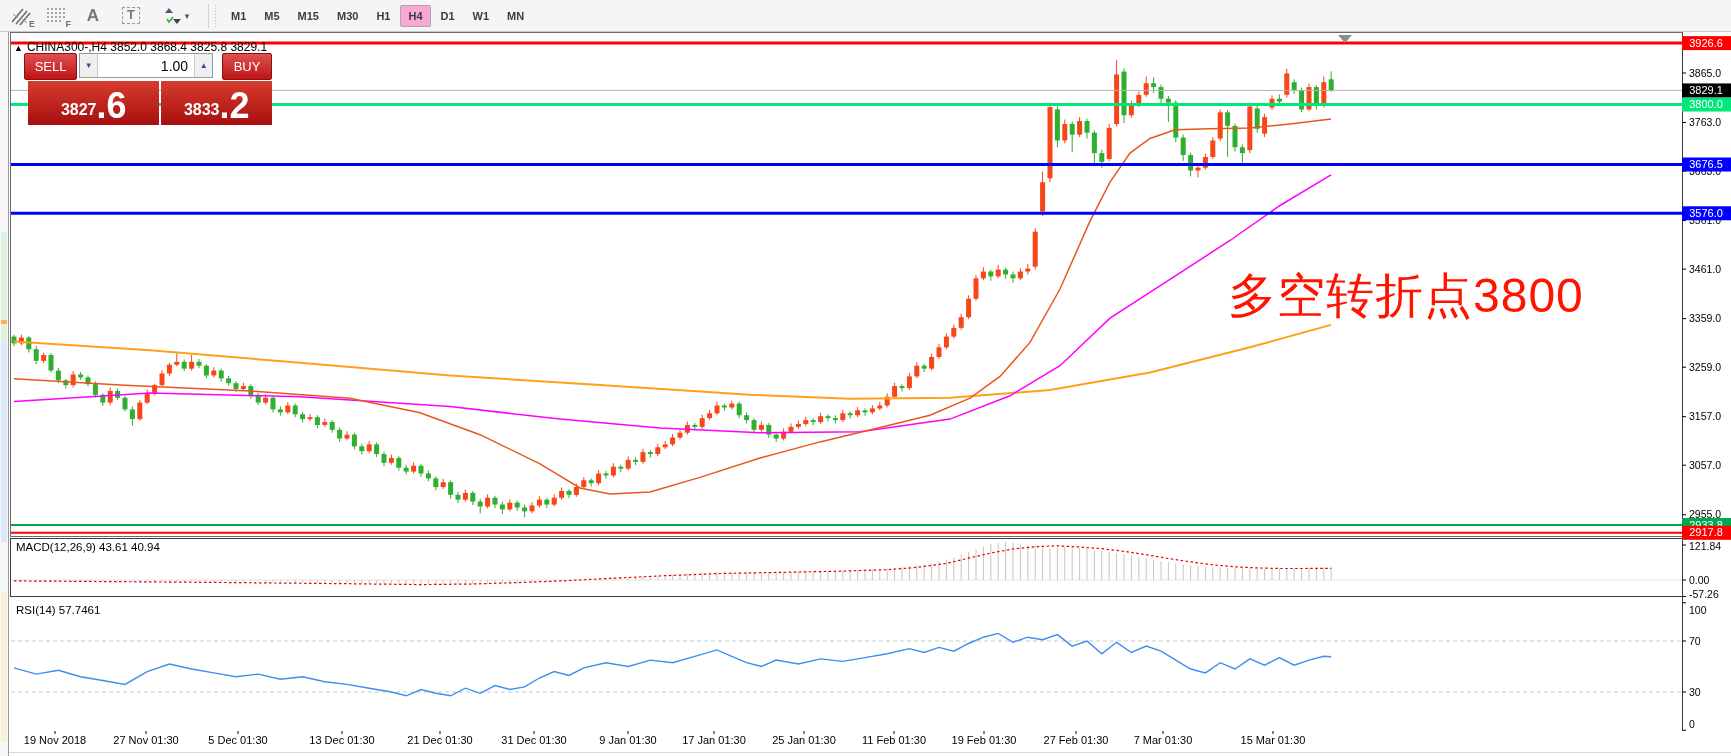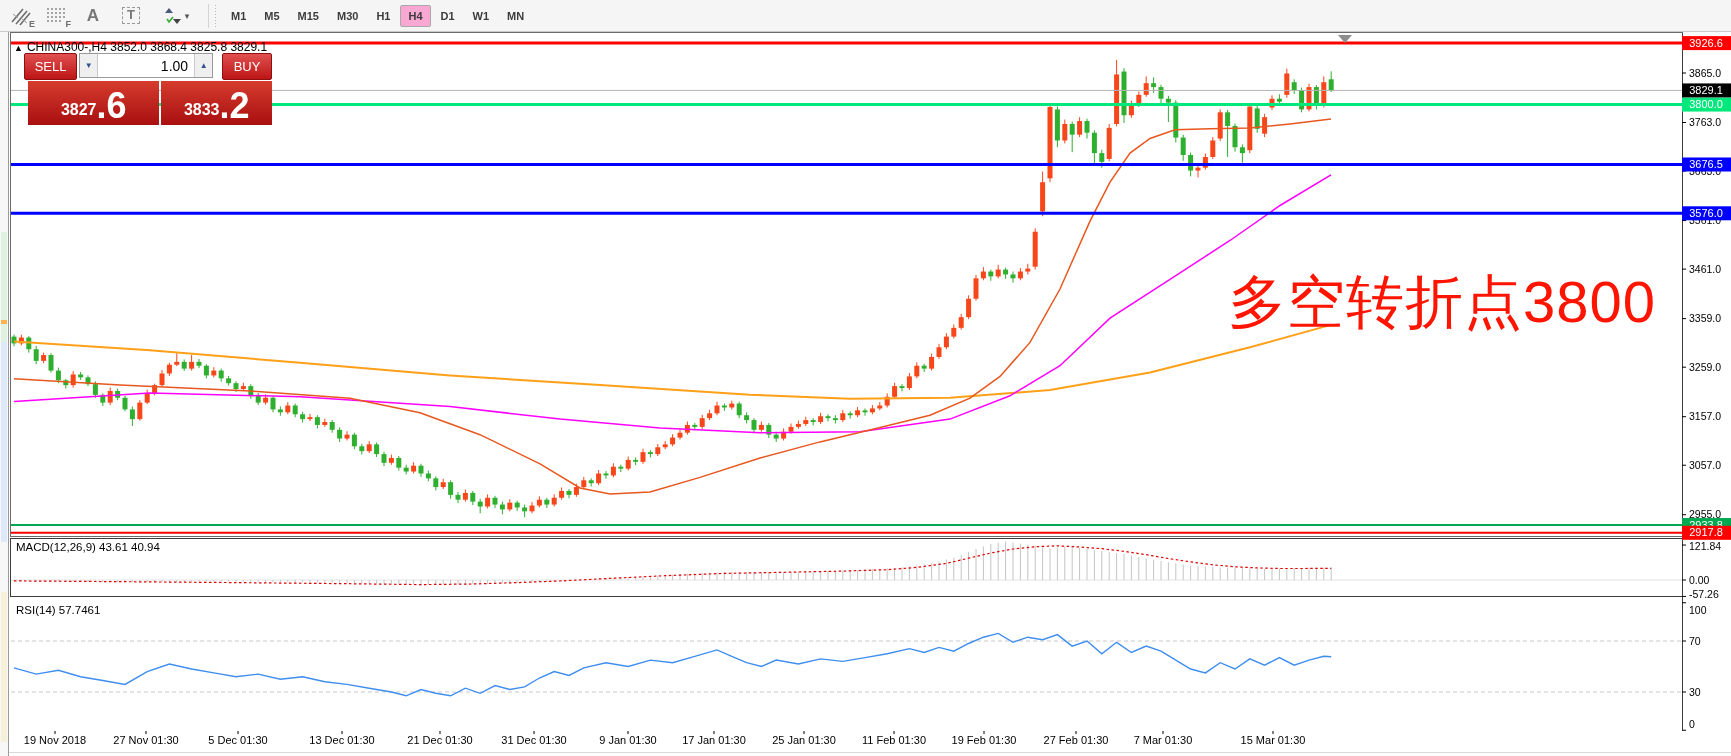--- a/index.html
+++ b/index.html
@@ -46,21 +46,21 @@
           font-family:"Liberation Sans",sans-serif;color:#000;}
   .tw-row2{display:flex;margin-top:1px;height:44px;padding-left:16px;}
   .tw-price{background:linear-gradient(#d63c2e,#a80f0f);color:#fff;display:flex;
             align-items:flex-end;justify-content:center;padding-bottom:3px;cursor:pointer;}
   .tw-price .small{font-size:16px;font-weight:bold;line-height:20px;margin-bottom:2px;}
   .tw-price .big{font-size:36px;font-weight:bold;line-height:32px;}
   .tw-price-sell{width:133px;} .tw-price-buy{width:112px;margin-left:2px;}
   
   .pane-label{position:absolute;font-size:11.5px;color:#000;z-index:5;}
   
-  .annotation{position:absolute;left:1228px;top:264px;font-size:58px;color:#ff1400;
+  .annotation{position:absolute;left:1228px;top:264px;font-size:48px;color:#ff1400;
               z-index:4;white-space:nowrap;letter-spacing:1px;pointer-events:none;}
   svg text{font-family:"Liberation Sans",sans-serif;}
 </style>
 </head>
 <body>
 
 <svg id="chart-svg" width="1731" height="756" viewBox="0 0 1731 756" style="position:absolute;left:0;top:0;">
     <rect x="9" y="32" width="1722" height="724" fill="#ffffff"></rect>
     <rect x="10.5" y="32.5" width="1672" height="504" fill="none" stroke="#6b6b6b"></rect>
     <rect x="10.5" y="538.5" width="1672" height="58" fill="none" stroke="#3c3c3c"></rect>

